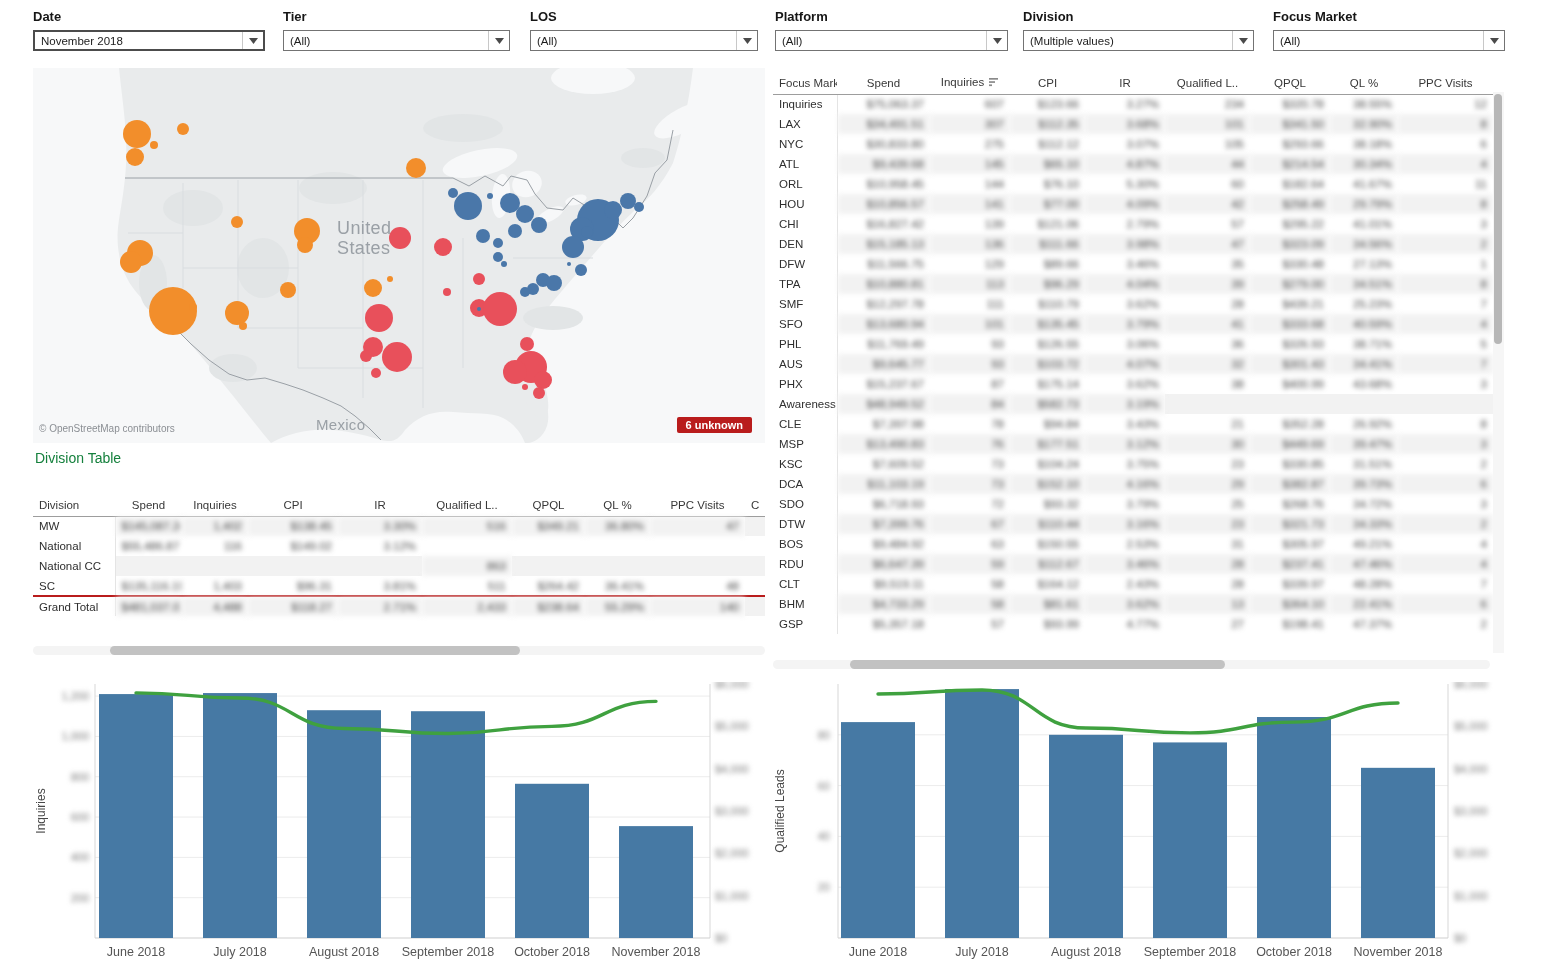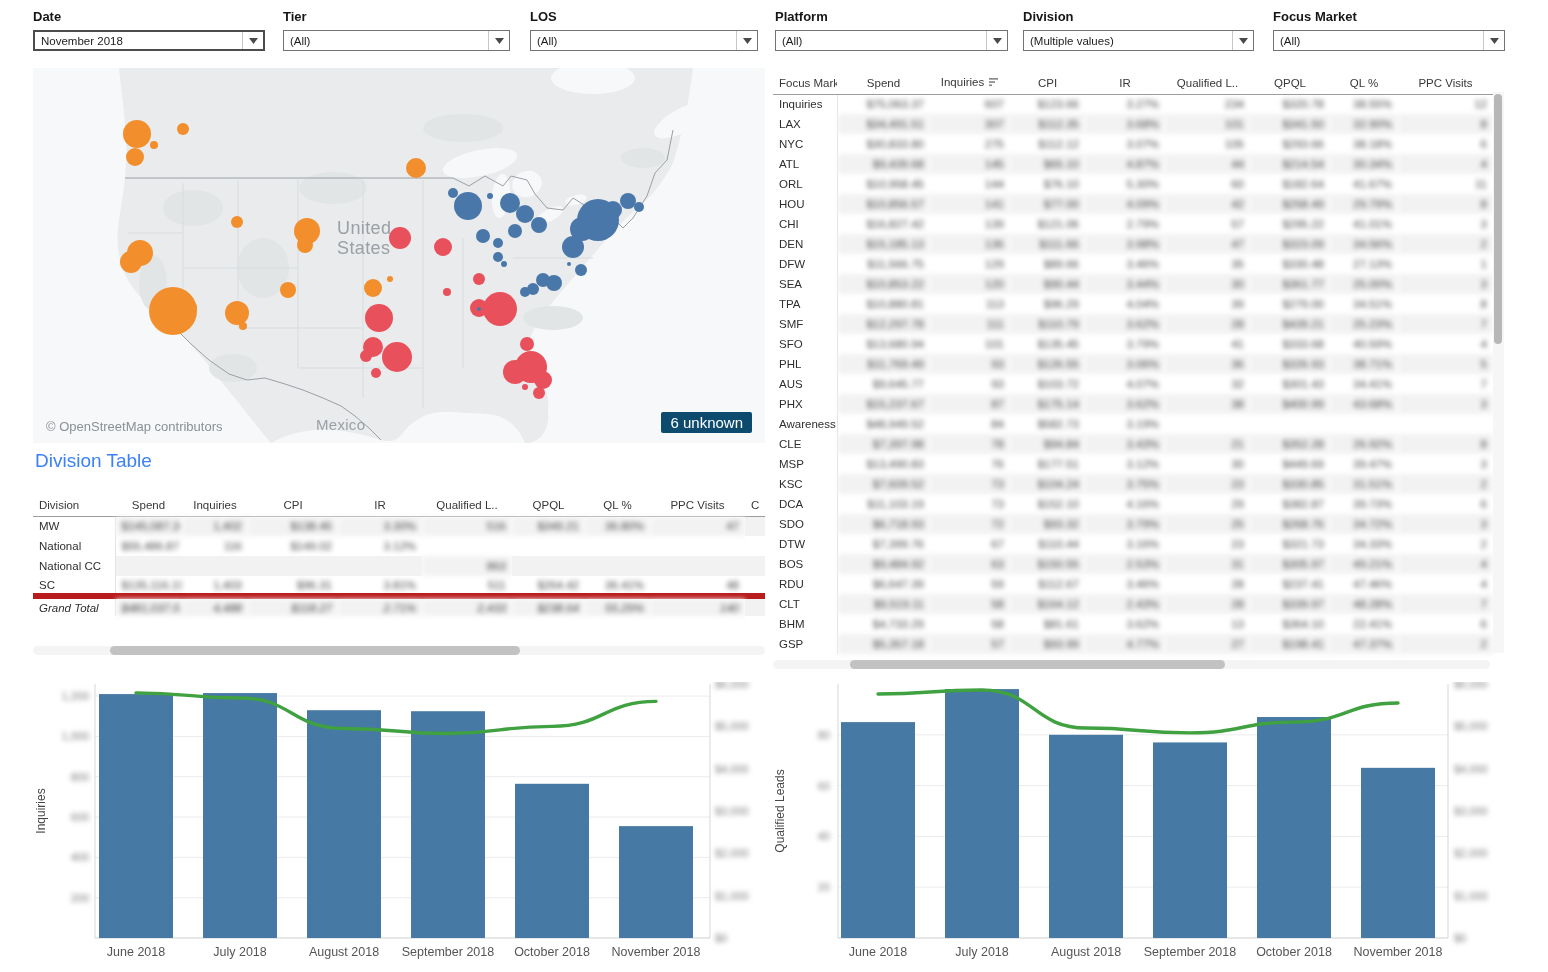--- a/index.html
+++ b/index.html
@@ -14,37 +14,37 @@
   .fbox .val { flex:1; font-size:11.5px; color:#1c1c1c; padding:0 6px; display:flex; align-items:center;
                white-space:nowrap; overflow:hidden; }
   .fbox .caret { width:21px; border-left:1px solid #c8c8c8; display:flex; align-items:center; justify-content:center; }
   .caret svg { display:block; }
 
   
   .map { position:absolute; left:33px; top:68px; width:732px; height:375px; background:#e9ebec; overflow:hidden; }
   .map svg { position:absolute; left:0; top:0; }
   .map-label { fill:#9aa0a6; font-size:18px; letter-spacing:.4px; }
   .map-label-sm { fill:#9aa0a6; font-size:15px; letter-spacing:.3px; }
-  .attribution { position:absolute; left:13px; bottom:9px; font-size:13px; color:#8b8f94; }
-  .unknown-badge { position:absolute; right:13px; bottom:10px; background:#0c4a6e; color:#fff;
-                   font-size:15px; font-weight:400; padding:2px 9px; border-radius:2px; }
+  .attribution { position:absolute; left:6px; bottom:9px; font-size:10px; color:#8b8f94; }
+  .unknown-badge { position:absolute; right:13px; bottom:10px; background:#b91c1c; color:#fff;
+                   font-size:11px; font-weight:700; padding:2px 9px; border-radius:2px; }
 
   
-  .dv-title { position:absolute; left:35px; top:450px; font-size:19px; color:#3b82f6; }
+  .dv-title { position:absolute; left:35px; top:450px; font-size:14px; color:#15803d; }
   .tblwrap { position:absolute; }
   table.tbl { border-collapse:collapse; table-layout:fixed; }
   .tbl th { height:22px; font-size:11.5px; font-weight:400; color:#383838; text-align:center;
             padding:0 6px; white-space:nowrap; overflow:hidden; border-bottom:1px solid #9d9d9d; }
   .tbl th.lab { text-align:left; }
   .tbl td { height:20px; font-size:11.5px; color:#444; text-align:right; padding:0 6px;
             white-space:nowrap; overflow:hidden; }
   .tbl td.rowlabel { text-align:left; color:#2f2f2f; border-right:1px solid #e4e4e4; background:#fff; }
   .tbl.band-even tbody tr:nth-child(even) td.num { background:#f2f2f2; }
   .tbl.band-odd  tbody tr:nth-child(odd)  td.num { background:#f2f2f2; }
-  .tbl tr.total td { border-top:6px solid #b91c1c;font-style:italic; }
+  .tbl tr.total td { border-top:2px solid #b91c1c; }
   .tbl tr.total td.num { background:#ededed; }
   .blur { filter:blur(2.4px); color:#6f6f6f; }
   .sorticon { display:inline-block; margin-left:5px; vertical-align:-1px; }
 
   
   .htrack { position:absolute; height:9px; border-radius:5px; background:#f4f4f4; }
   .hthumb { position:absolute; height:9px; border-radius:5px; background:#c2c2c2; }
   .vtrack { position:absolute; width:11px; background:#f6f6f6; }
   .vthumb { position:absolute; width:8px; border-radius:4px; background:#b7b7b7; }
 
@@ -448,31 +448,20 @@
           <tr>
             <td class="rowlabel">DFW</td>
             <td class="num blur">$11,566.75</td>
             <td class="num blur">129</td>
             <td class="num blur">$89.66</td>
             <td class="num blur">3.46%</td>
             <td class="num blur">35</td>
             <td class="num blur">$330.48</td>
             <td class="num blur">27.13%</td>
             <td class="num blur">1</td>
-          </tr>
-          <tr>
-            <td class="rowlabel">SEA</td>
-            <td class="num blur">$10,853.22</td>
-            <td class="num blur">120</td>
-            <td class="num blur">$90.44</td>
-            <td class="num blur">3.44%</td>
-            <td class="num blur">30</td>
-            <td class="num blur">$361.77</td>
-            <td class="num blur">25.00%</td>
-            <td class="num blur">3</td>
           </tr>
           <tr>
             <td class="rowlabel">TPA</td>
             <td class="num blur">$10,880.81</td>
             <td class="num blur">113</td>
             <td class="num blur">$96.29</td>
             <td class="num blur">4.04%</td>
             <td class="num blur">39</td>
             <td class="num blur">$279.00</td>
             <td class="num blur">34.51%</td>

